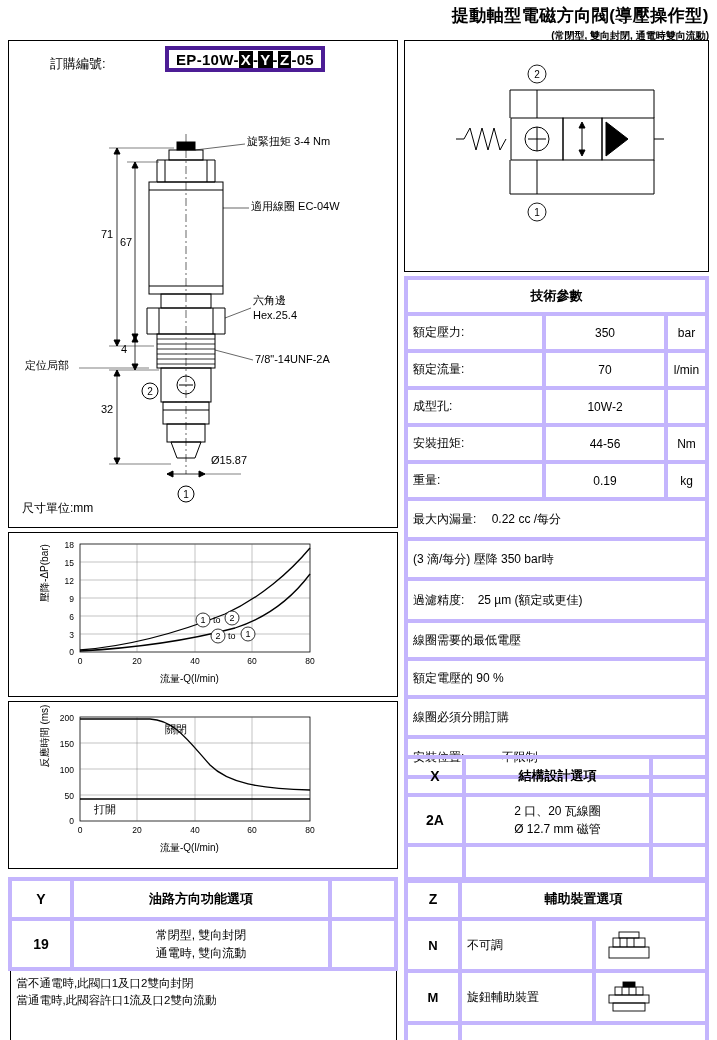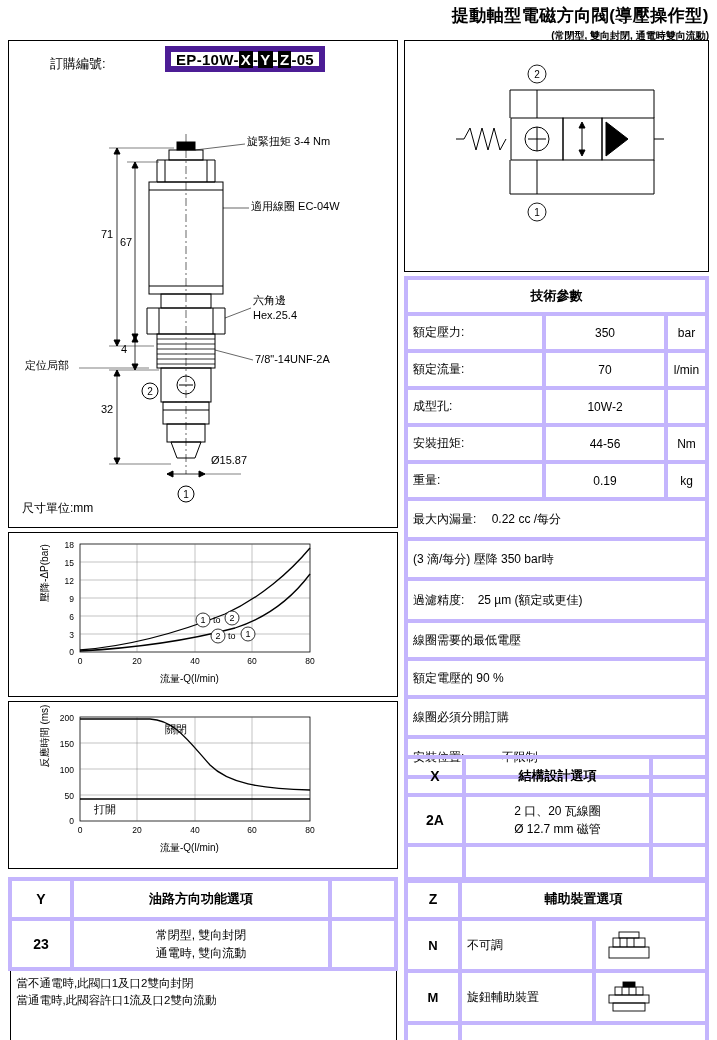--- a/index.html
+++ b/index.html
@@ -15,21 +15,21 @@
   #box-order{left:8px;top:40px;width:390px;height:488px;}
   #box-chart1{left:8px;top:532px;width:390px;height:165px;}
   #box-chart2{left:8px;top:701px;width:390px;height:168px;}
   
   #box-symbol{left:404px;top:40px;width:305px;height:232px;}
 
   .lbl{position:absolute;font-size:12px;}
 
   
   #order-label{left:50px;top:55px;font-size:13px;}
-  #order-code{position:absolute;left:165px;top:46px;width:160px;height:26px;border:6px solid #4c1d95;box-sizing:border-box;display:flex;align-items:center;justify-content:center;font-size:15px;font-weight:bold;letter-spacing:0.3px;}
+  #order-code{position:absolute;left:165px;top:46px;width:160px;height:26px;border:4px solid #4c1d95;box-sizing:border-box;display:flex;align-items:center;justify-content:center;font-size:15px;font-weight:bold;letter-spacing:0.3px;}
   #order-code .hl{background:#000;color:#fff;padding:0 2px;}
 
   
   #drawing{position:absolute;left:9px;top:78px;width:388px;height:448px;}
   .cal{position:absolute;font-size:11px;}
   .rot{transform:rotate(-90deg);transform-origin:center center;}
   .ann{position:absolute;font-size:11px;}
   .unit{position:absolute;left:22px;top:500px;font-size:12px;}
 
   
@@ -272,21 +272,21 @@
 
   <div id="y-table">
     <table class="tb">
       <tbody>
           <tr>
         <td style="width:48px;text-align:center;font-weight:bold;font-size:14px;height:30px;">Y</td>
         <td class="th-c">油路方向功能選項</td>
         <td style="width:52px;"></td>
       </tr>
       <tr>
-        <td style="text-align:center;font-weight:bold;font-size:14px;height:40px;">23</td>
+        <td style="text-align:center;font-weight:bold;font-size:14px;height:40px;">19</td>
         <td style="text-align:center;line-height:1.5;">
           <div>常閉型, 雙向封閉</div>
           <div>通電時, 雙向流動</div>
         </td>
         <td></td>
       </tr>
       <tr>
         <td colspan="3" style="border:1px solid #000;border-top:none;height:78px;vertical-align:top;padding:4px 6px;line-height:1.5;font-size:11.5px;">
           <div>當不通電時,此閥口1及口2雙向封閉</div>
           <div>當通電時,此閥容許口1流及口2雙向流動</div>

